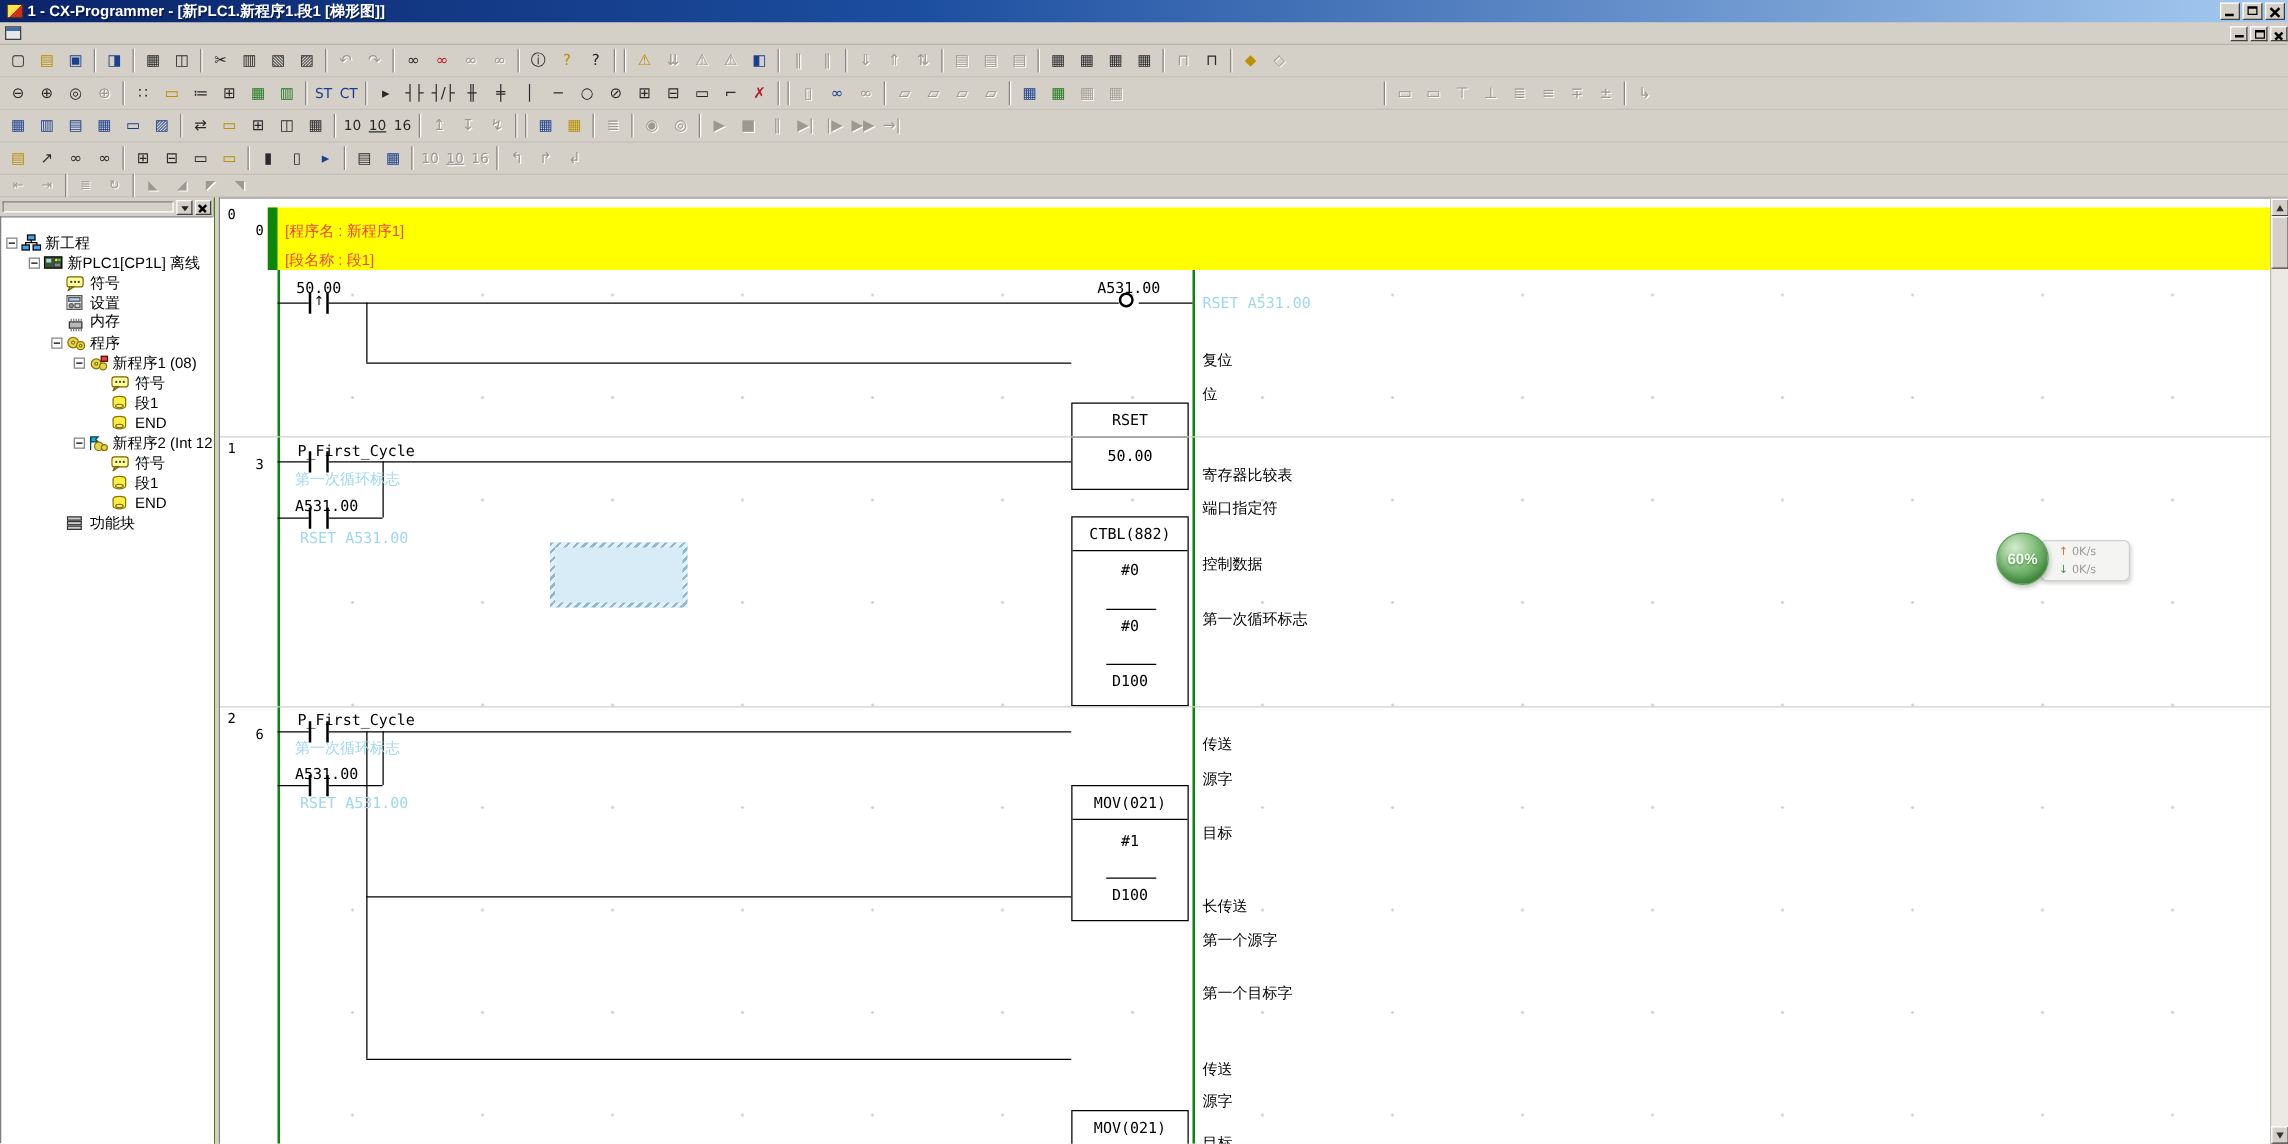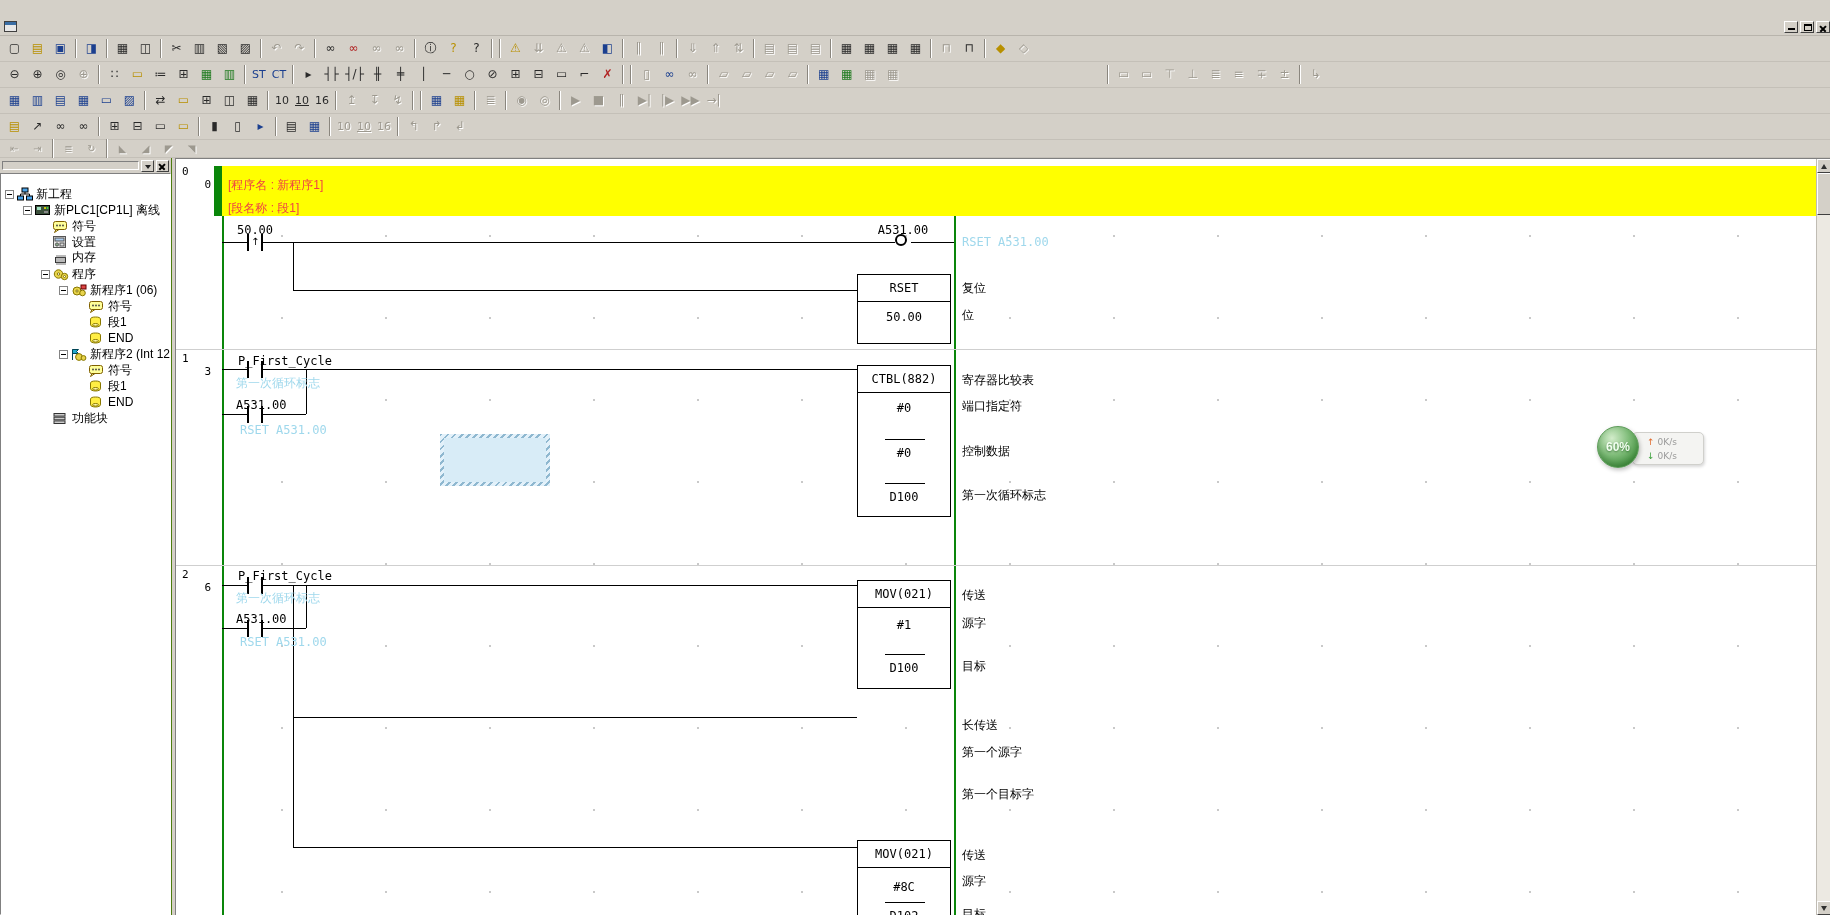--- a/index.html
+++ b/index.html
@@ -84,21 +84,21 @@
   .rail { position:absolute; width:2px; top:57px; bottom:0; background:#0a860a; }
   .wh { position:absolute; height:1px; background:#000; }
   .wv { position:absolute; width:1px; background:#000; }
 
   .contact { position:absolute; width:16px; height:17px; }
   .contact::before,.contact::after { content:""; position:absolute; top:0; width:2px; height:17px; background:#000; }
   .contact::before { left:0; } .contact::after { right:0; }
   .edge { position:absolute; left:4px; top:2px; font-size:10px; font-family:"DejaVu Sans",sans-serif; }
   .coil { position:absolute; width:12px; height:12px; border:2px solid #000; border-radius:50%; background:#fff; }
 
-  .ibox { position:absolute; width:94px; border:1px solid #000; background:#fff; z-index:2; }
+  .ibox { position:absolute; width:94px; border:1px solid #000; background:#fff; z-index:2;margin-top:48px; }
   .ibox-title { position:absolute; left:0; right:0; top:0; height:27px; line-height:27px; text-align:center;
     border-bottom:1px solid #000; font-family:"DejaVu Sans Mono","Liberation Mono",monospace; font-size:12px; }
   .op { position:absolute; left:0; right:0; text-align:center;
     font-family:"DejaVu Sans Mono","Liberation Mono",monospace; font-size:12px; }
   .opl { position:absolute; left:27px; width:40px; height:1px; background:#000; }
 
   .lbl { position:absolute; font-family:"DejaVu Sans Mono","Liberation Mono",monospace; font-size:12px; white-space:nowrap; }
   .ctr { text-align:center; }
   .cjk { position:absolute; font-family:"DejaVu Sans","Liberation Sans",sans-serif; font-size:12px; white-space:nowrap; }
   .note { color:#9fd8ec; }
@@ -128,20 +128,35 @@
     background:radial-gradient(circle at 35% 28%, #d2ecca, #7dbb77 45%, #4f9a4b 75%, #3c8140);
     border:1px solid #niceblue; border:1px solid #5d9b59; display:flex; align-items:center; justify-content:center;
     color:#f2fff0; font-weight:bold; font-size:12px; text-shadow:0 1px 2px rgba(0,60,0,.5);
     box-shadow:inset 0 -4px 6px rgba(0,60,0,.25), 1px 2px 4px rgba(0,0,0,.25); }
 </style>
 </head>
 <body>
 
 <div class="app">
 
+  <div class="titlebar">
+    <div class="app-icon"></div>
+    <span class="title-text">1 - CX-Programmer - [新PLC1.新程序1.段1 [梯形图]]</span>
+    <div class="winbtns">
+      <div class="wbtn">
+          <div class="g-min"></div>
+        </div>
+      <div class="wbtn">
+          <div class="g-max"></div>
+        </div>
+      <div class="wbtn">
+          <div class="g-x"></div>
+        </div>
+    </div>
+  </div>
 
   <div class="menubar">
     <div class="mdi-icon"></div>
     <div class="winbtns">
       <div class="wbtn mdi-btn">
           <div class="g-min"></div>
         </div>
       <div class="wbtn mdi-btn">
           <div class="g-max"></div>
         </div>
@@ -432,21 +447,21 @@
           <div class="titem" style="padding-left: 58px;">
             <span class="texp"></span>
             <span class="ticon">
               <svg width="16" height="13">
                 <circle cx="6" cy="7" r="4" fill="#e8d44c" stroke="#887700"></circle>
                 <circle cx="11.5" cy="9" r="2.8" fill="#e8d44c" stroke="#887700"></circle>
                 <circle cx="6" cy="7" r="1.1" fill="#fff" stroke="#887700"></circle>
                 <rect x="10" y="1" width="5" height="4" fill="#dd4444" stroke="#660000"></rect>
               </svg>
             </span>
-            <span class="tlabel">新程序1 (06)</span>
+            <span class="tlabel">新程序1 (08)</span>
           </div>
           <div class="titem" style="padding-left: 76px;">
             <span class="tspc"></span>
             <span class="ticon">
               <svg width="15" height="13">
                 <rect x="0.5" y="1.5" width="13" height="8" rx="2" fill="#ffff99" stroke="#806000"></rect>
                 <circle cx="4" cy="5.5" r="0.9" fill="#404040"></circle>
                 <circle cx="7" cy="5.5" r="0.9" fill="#404040"></circle>
                 <circle cx="10" cy="5.5" r="0.9" fill="#404040"></circle>
                 <path d="M3 9.5l-1.5 3L6 9.5z" fill="#ffff99" stroke="#806000"></path>

